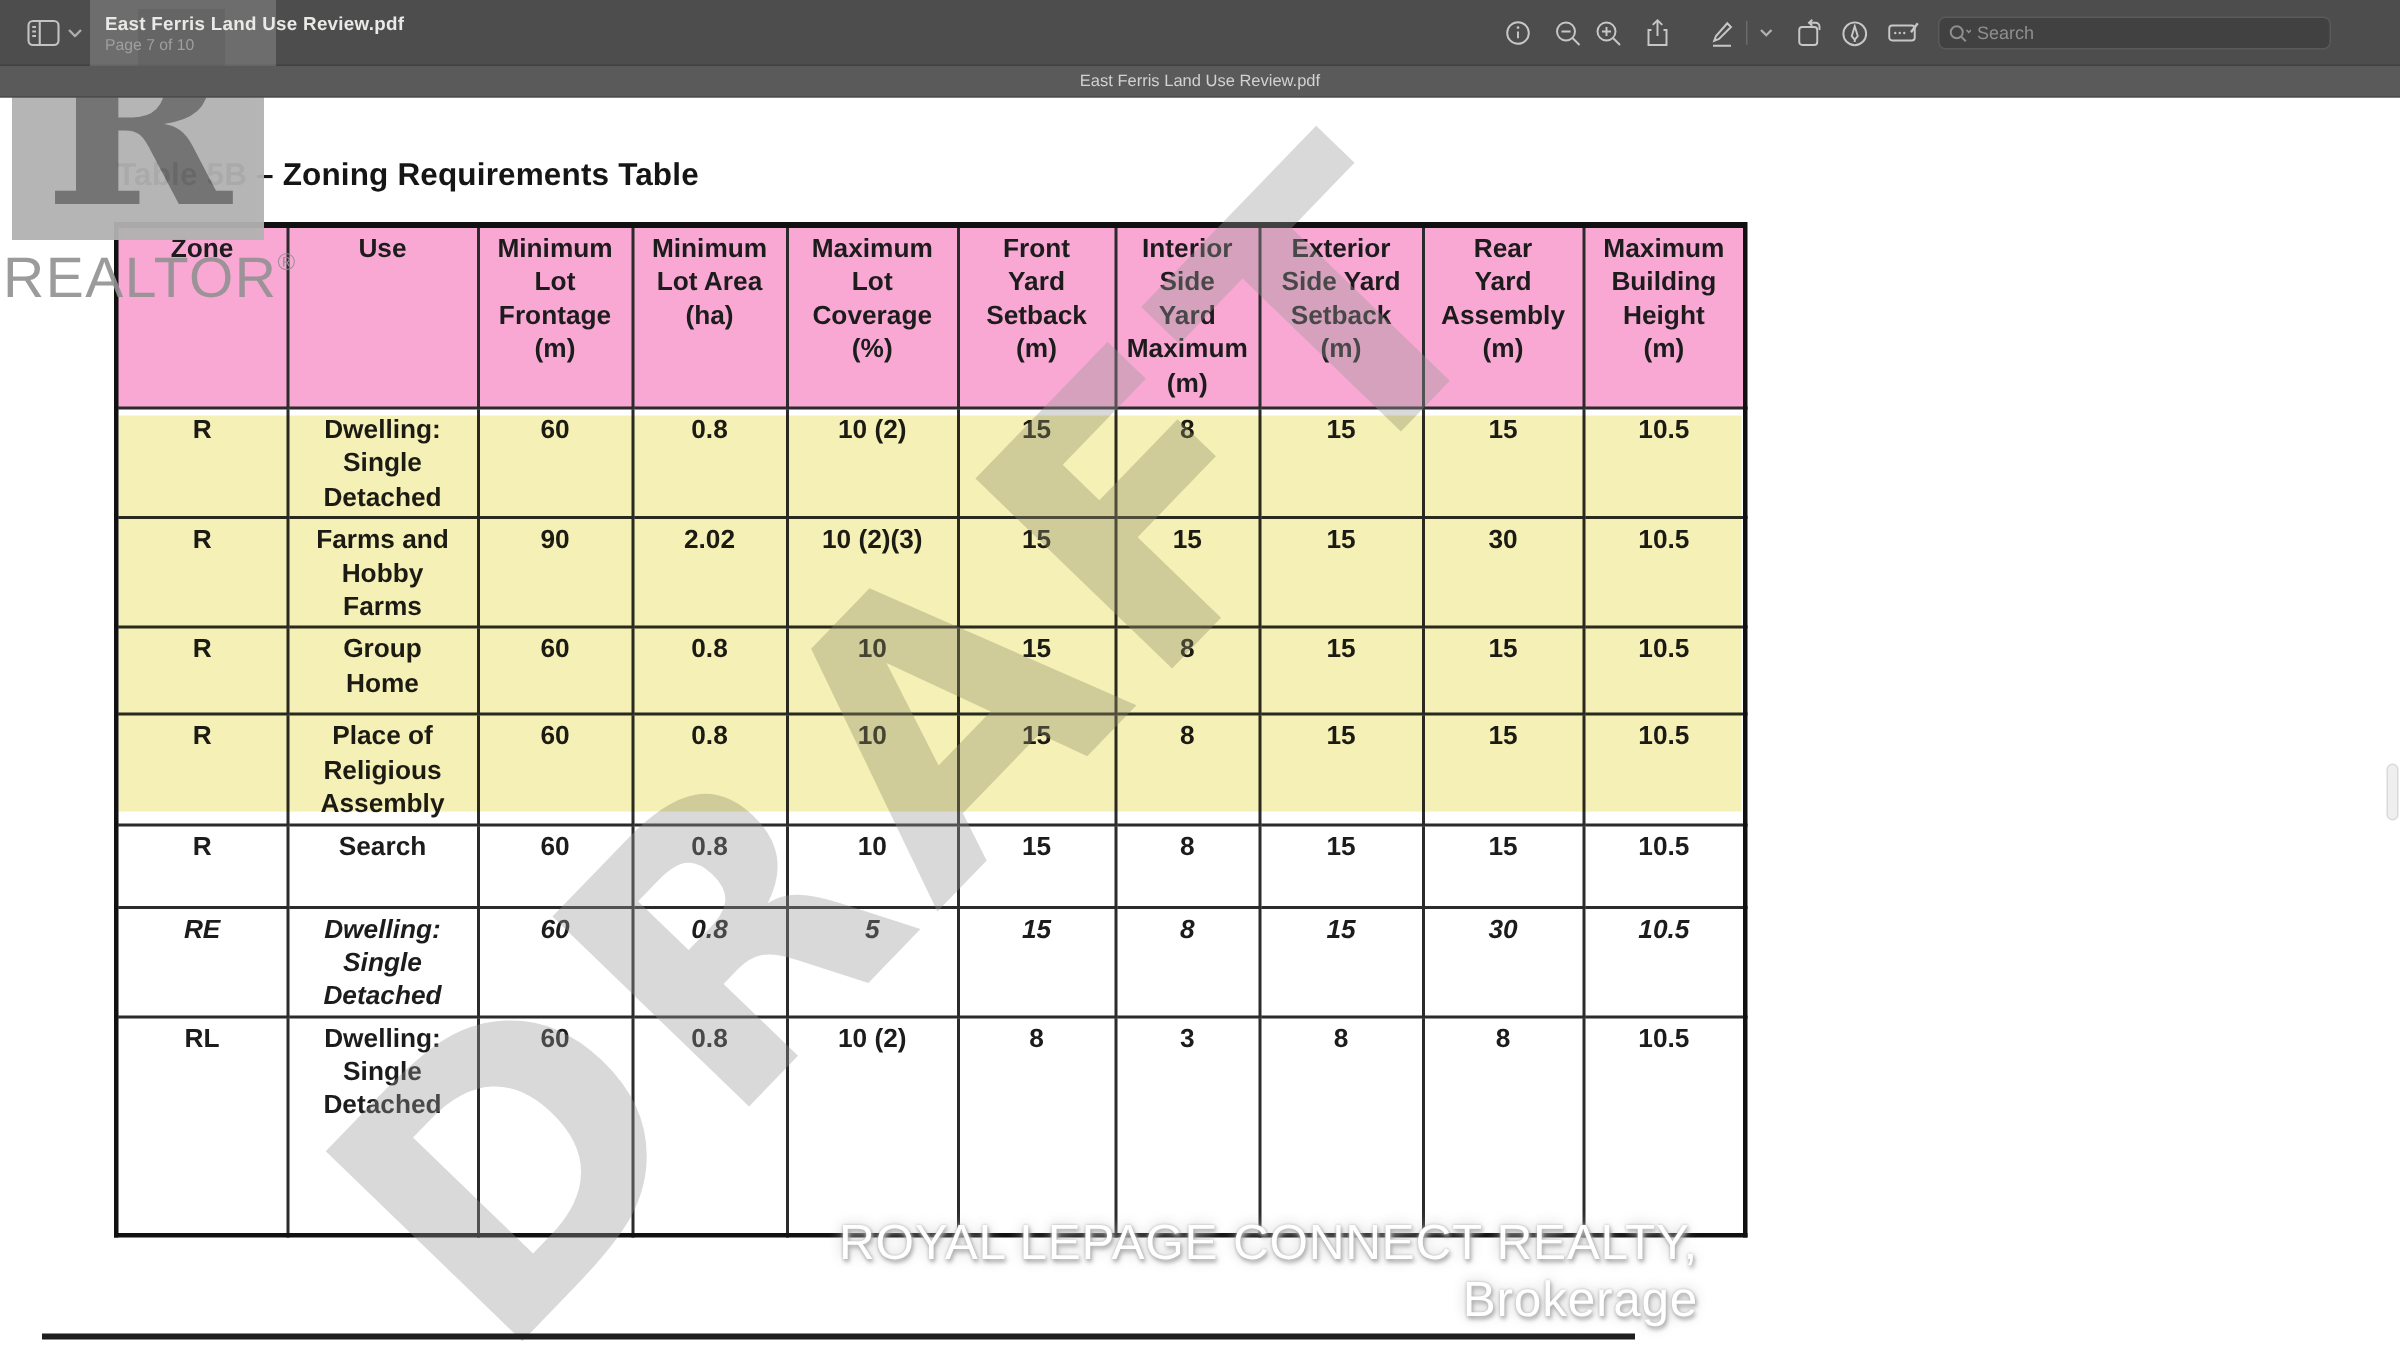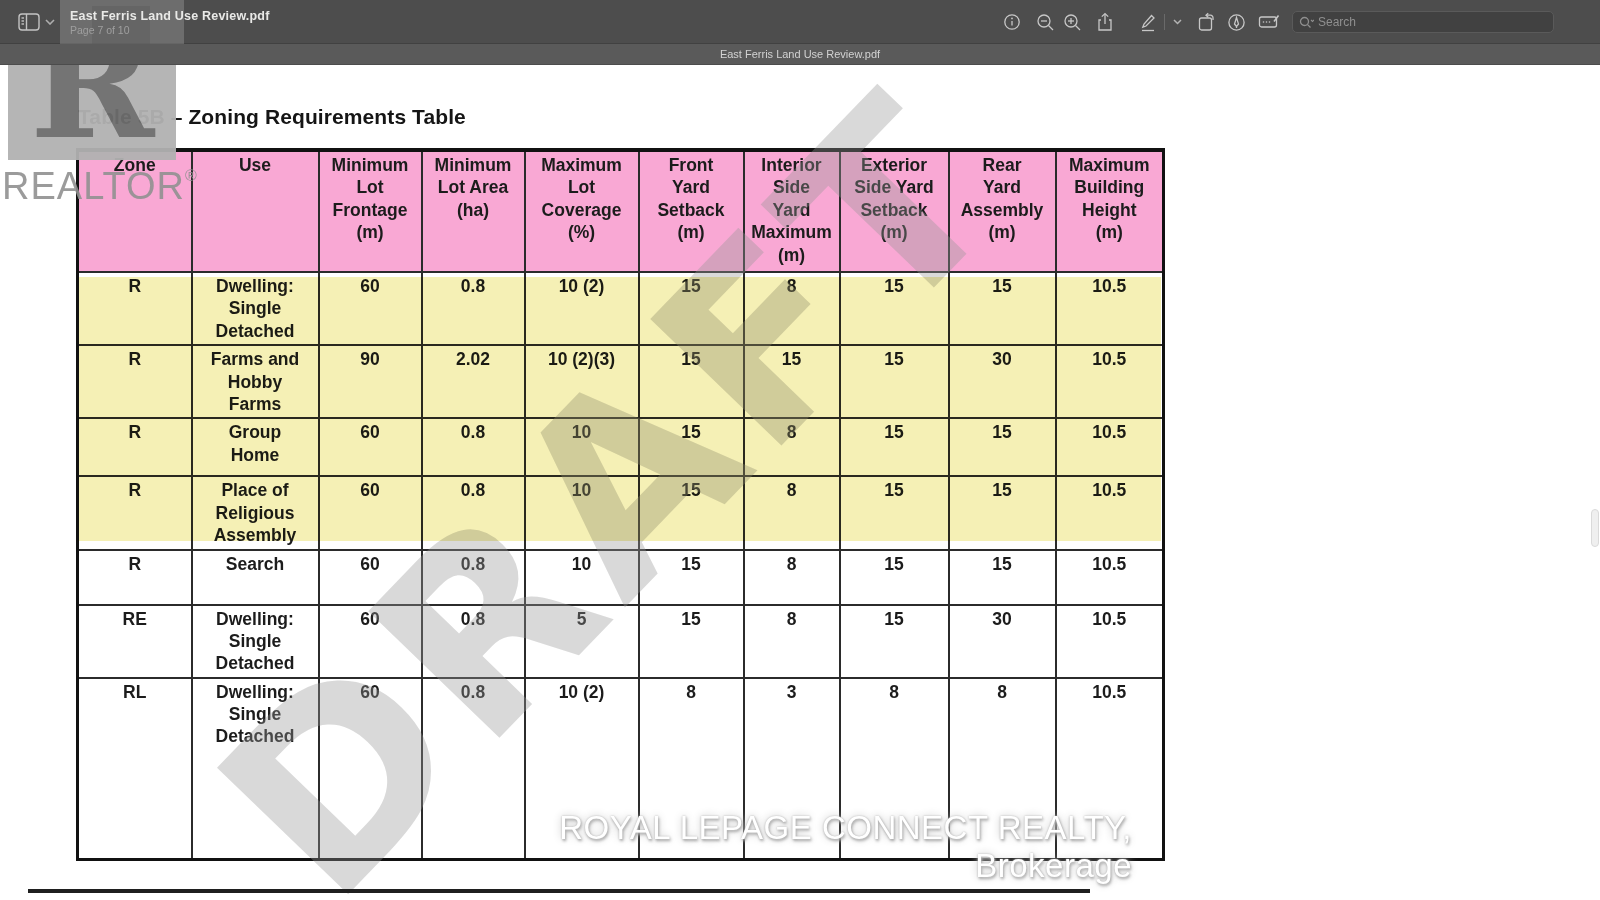--- a/index.html
+++ b/index.html
@@ -44,22 +44,22 @@
 
   
   .ztable { position: absolute; left: 76px; top: 83px; border-collapse: collapse;
     table-layout: fixed; z-index: 2; background: #fff; }
   .ztable th, .ztable td { border: 2px solid #2b2b2b; vertical-align: top; text-align: center;
     white-space: pre-line; padding: 2px 4px; line-height: 1.28; color: #1c1c1c; }
   .ztable { border: 3px solid #111; border-top-width: 4px; }
   .ztable th { background: #f9a8d4; font-size: 17.5px; font-weight: 700; height: 122px; }
   .ztable td { font-size: 17.5px; font-weight: 700; }
   tr.r0 td { height: 70px; }  tr.r1 td { height: 73px; }  tr.r2 td { height: 58px; }
-  tr.r3 td { height: 70px; }  tr.r4 td { height: 55px; }  tr.r5 td { height: 72px; }
-  tr.r6 td { height: 182px; }
+  tr.r3 td { height: 70px; }  tr.r4 td { height: 55px; }  tr.r5 td { height: 72px; font-style: italic; }
+  tr.r6 td { height: 146px; }
 
   
   .highlight-overlay { position: absolute; left: 79px; top: 212px; width: 1082px; height: 264px;
     background: #f5f0b5; mix-blend-mode: multiply; z-index: 3; pointer-events: none; }
 
   
   .draft-wm { position: absolute; left: 130px; top: 295px; width: 920px; height: 320px;
     line-height: 320px; text-align: center; font-size: 250px; font-weight: 700;
     color: #979797; opacity: .36; letter-spacing: 10px; transform: rotate(-46deg);
     z-index: 2; pointer-events: none; font-family: "DejaVu Sans", sans-serif; }

